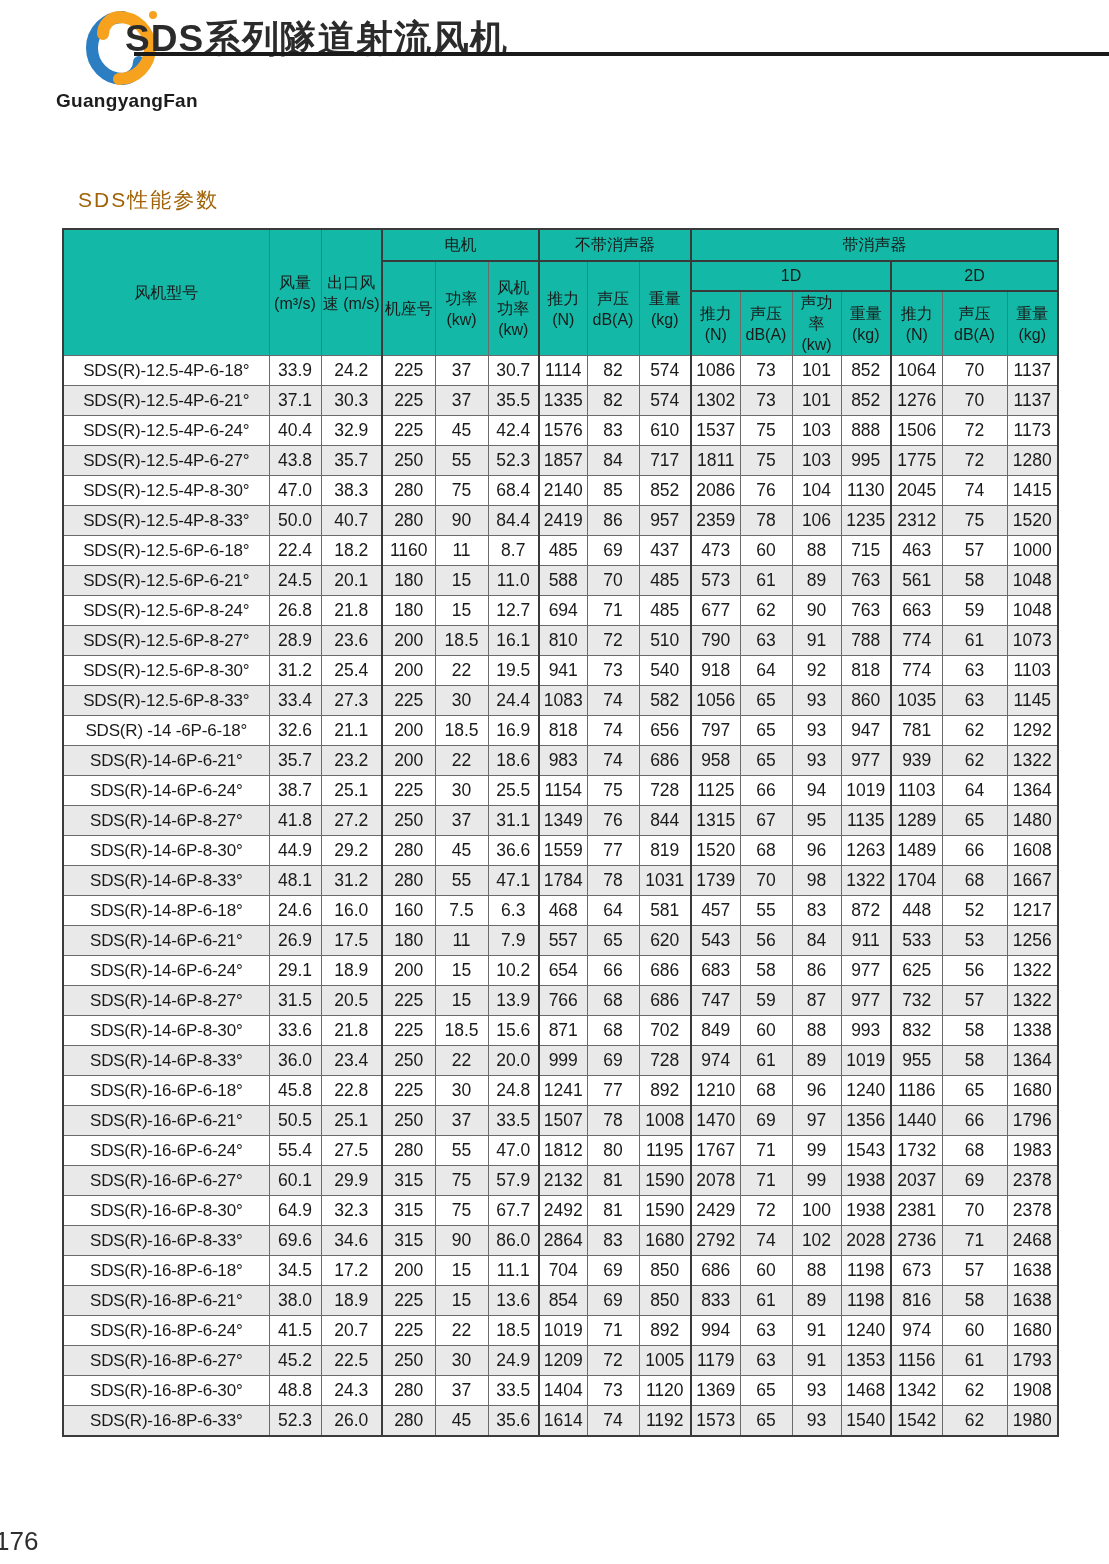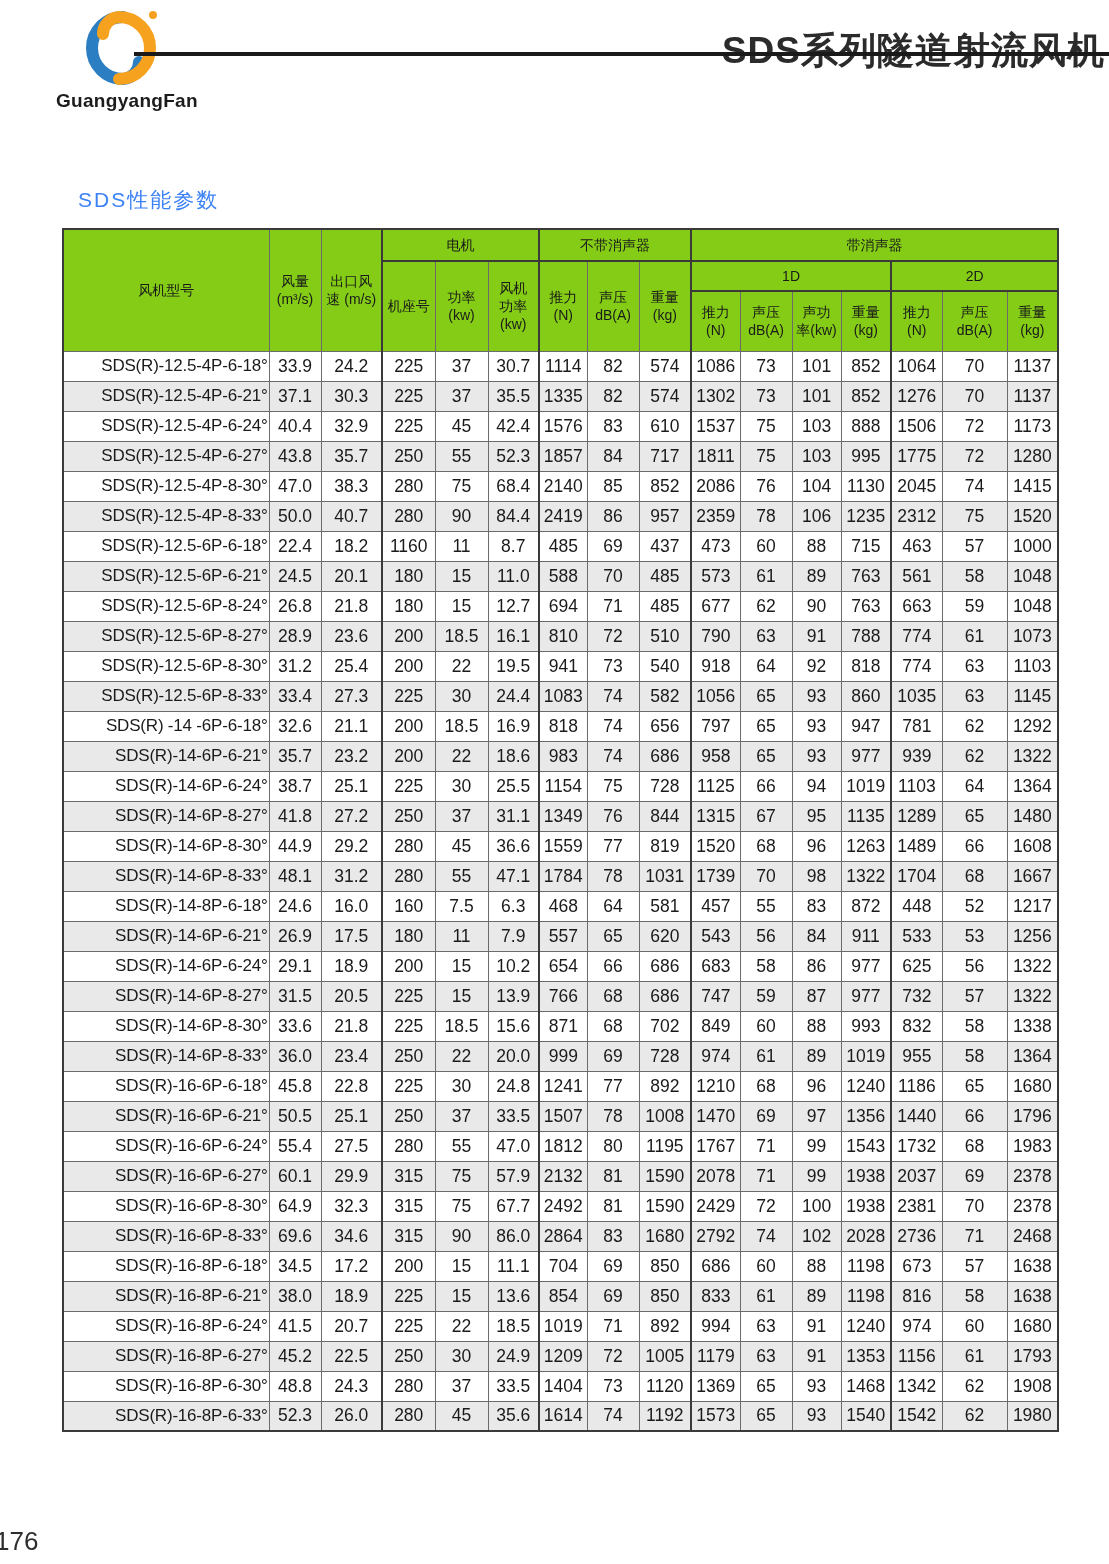--- a/index.html
+++ b/index.html
@@ -4,35 +4,35 @@
 <style>
   * { margin:0; padding:0; box-sizing:border-box; }
   body { background:#ffffff; font-family:"Liberation Sans", sans-serif; }
   .page { position:relative; width:1109px; height:1564px; background:#fff; overflow:hidden; color:#1f1f1f; }
 
   
   .logo { position:absolute; left:56px; top:8px; width:130px; text-align:center; }
   .logo svg { display:block; margin:0 auto; }
   .logo-text { margin-top:2px; font-size:19px; font-weight:700; letter-spacing:0.3px; color:#1c1c1c; }
   .head-rule { position:absolute; left:134px; top:52px; width:975px; height:4px; background:#1a1a1a; }
-  .doc-title { position:absolute; right:4px; top:26px; width:980px; text-align:right; font-size:37px; font-weight:700; color:#2b2b2b; letter-spacing:1px; }
+  .doc-title { position:absolute; right:4px; top:14px; width:980px; text-align:left; font-size:37px; font-weight:700; color:#2b2b2b; letter-spacing:1px; }
   .doc-cert { position:absolute; right:4px; top:61px; width:980px; text-align:right; font-size:23px; color:#262626; letter-spacing:1px; }
 
-  .section-title { position:absolute; left:78px; top:186px; font-size:21px; color:#3b82f6; letter-spacing:2px; }
+  .section-title { position:absolute; left:78px; top:186px; font-size:21px; color:#a16207; letter-spacing:2px; }
 
   
   table.spec { position:absolute; left:62px; top:228px; width:996px; border-collapse:collapse; table-layout:fixed; border:2px solid #3a3a3a; }
   .spec th, .spec td { border:1px solid #6b6b6b; text-align:center; vertical-align:middle; font-weight:normal; padding:0 1px; }
-  .spec thead th { background:#84cc16; font-size:14px; line-height:1.32; white-space:pre-line; color:#1a1a1a; }
+  .spec thead th { background:#14b8a6; font-size:16px; line-height:1.32; white-space:pre-line; color:#1a1a1a; }
   .spec tr.h-a th { height:32px; }
   .spec tr.h-b th { height:30px; }
   .spec tr.h-c th { height:60px; }
   .spec tbody td { height:30px; font-size:17.5px; color:#1a1a1a; background:#ffffff; }
   .spec tbody tr:nth-child(even) td { background:#e9e9e9; }
-  .spec td.model { font-size:17px; letter-spacing:-0.2px;text-align:right; }
+  .spec td.model { font-size:17px; letter-spacing:-0.2px; }
   .grp { border-left:2px solid #3a3a3a !important; }
   .grow { border-bottom:2px solid #3a3a3a !important; }
 
   .page-number { position:absolute; left:-5px; top:1526px; font-size:26px; color:#2e2e2e; }
 </style>
 </head>
 <body>
 
 <div class="page">
 

